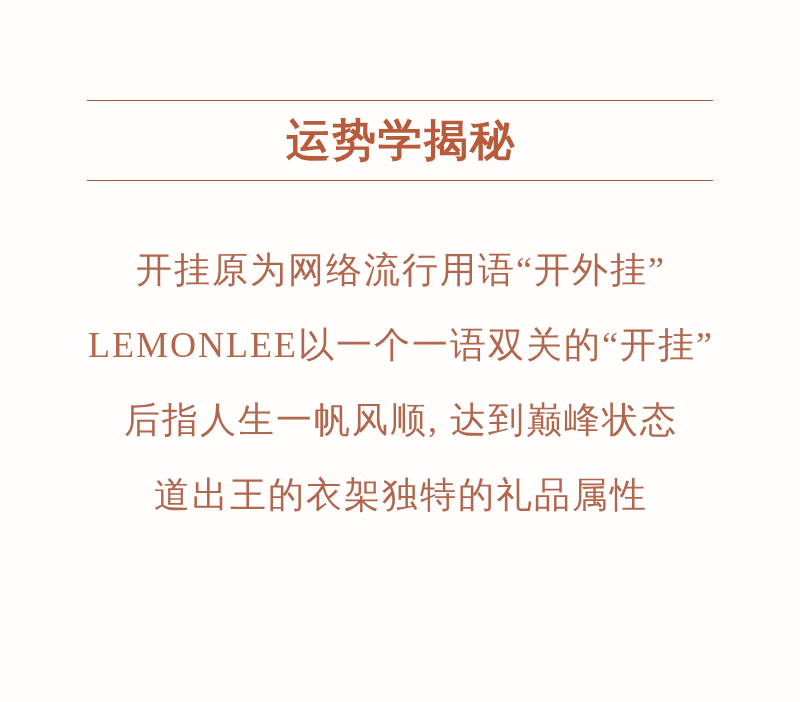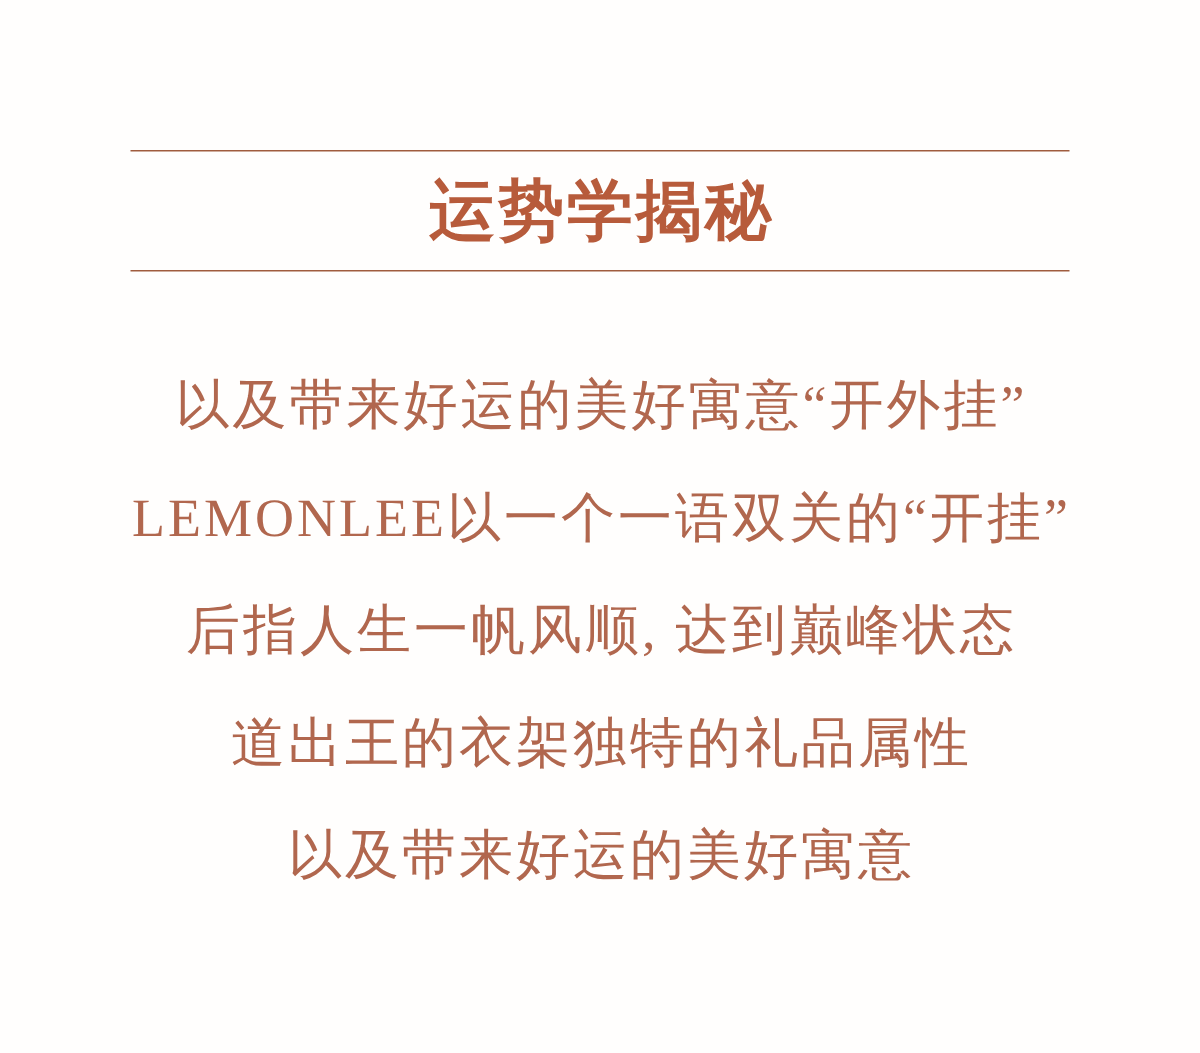--- a/index.html
+++ b/index.html
@@ -53,20 +53,19 @@
 </head>
 <body>
 
 <div class="poster">
 
   <div class="title-block">
     <div class="title-text">运势学揭秘</div>
   </div>
 
   <div class="body-block">
-    <div class="body-line">以及带来好运的美好寓意“开外挂”</div>
+    <div class="body-line">开挂原为网络流行用语“开外挂”</div>
     <div class="body-line">LEMONLEE以一个一语双关的“开挂”</div>
     <div class="body-line">后指人生一帆风顺, 达到巅峰状态</div>
     <div class="body-line">道出王的衣架独特的礼品属性</div>
-    <div class="body-line">以及带来好运的美好寓意</div>
   </div>
 
 </div>
 
 </body></html>

